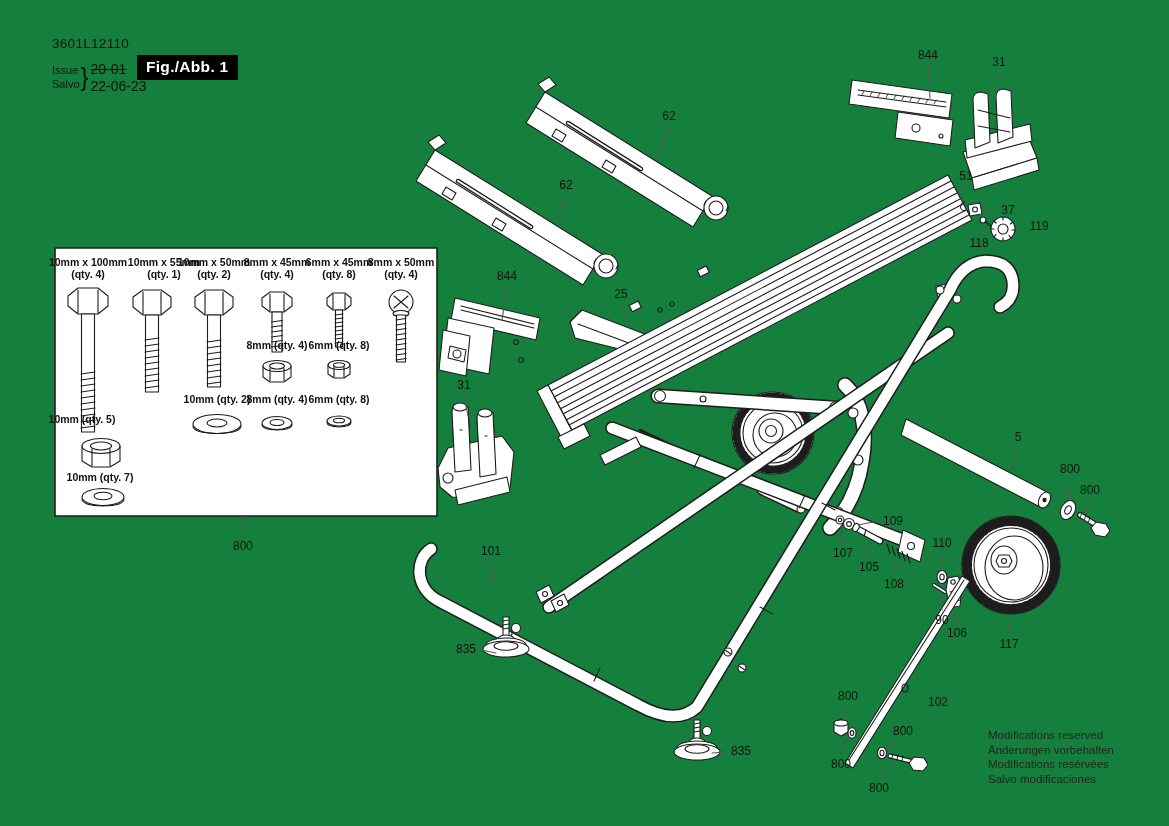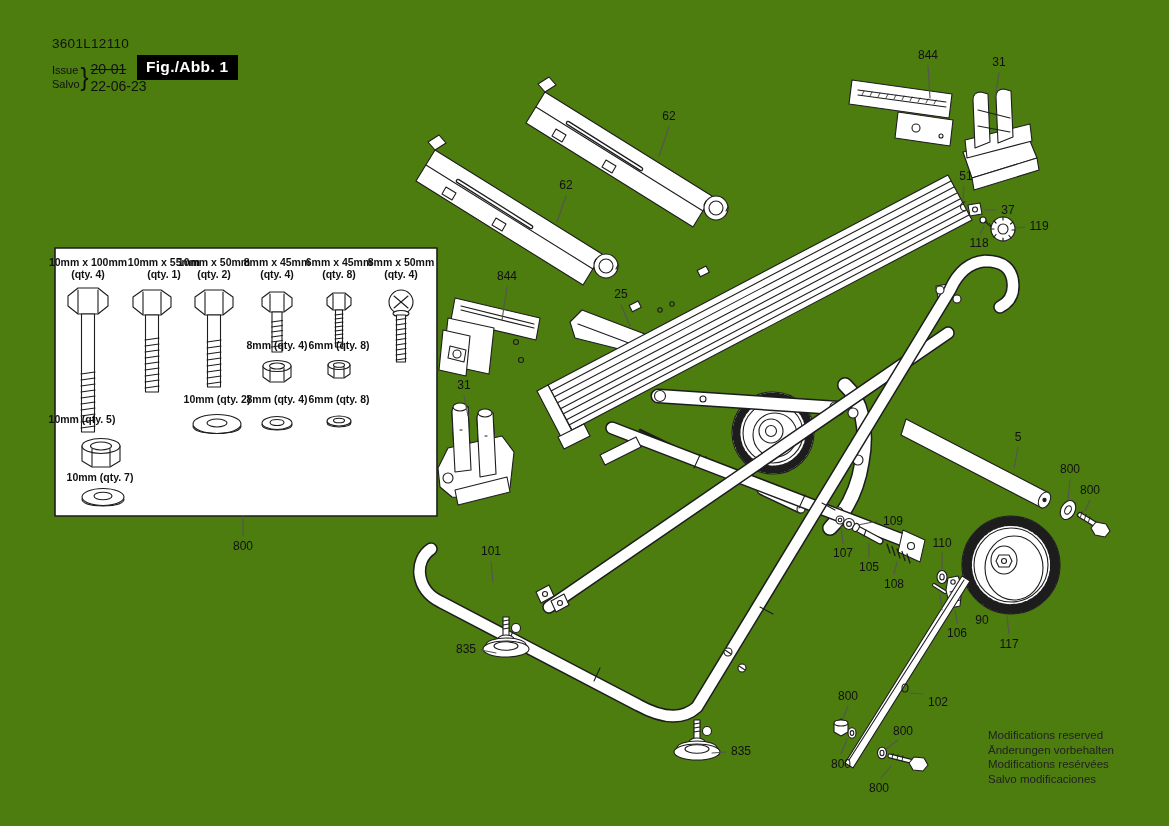--- a/index.html
+++ b/index.html
@@ -1,16 +1,16 @@
 <!DOCTYPE html>
 <html><head>
 <meta charset="utf-8">
 <style>
   html,body{margin:0;padding:0;background:#fff;}
-  #stage{position:relative;width:1169px;height:826px;background:#4d7c0f;overflow:hidden;
+  #stage{position:relative;width:1169px;height:826px;background:#15803d;overflow:hidden;
          font-family:"Liberation Sans",sans-serif;color:#111;}
   svg{position:absolute;left:0;top:0;}
   .hdr{position:absolute;left:52px;top:36px;line-height:1.25;}
   .hdr .pn{font-size:13.5px;letter-spacing:.3px;}
   .issue-block{display:flex;align-items:center;margin-top:8px;}
   .issue-col{font-size:11px;line-height:1.2;}
   .brace{font-size:24px;font-weight:400;margin:0 2px 0 1px;transform:scaleY(1.05);}
   .val-col{font-size:14px;line-height:1.2;}
   .strike{text-decoration:line-through;}
   .figbox{position:absolute;left:137px;top:55px;background:#000;color:#fff;
@@ -512,21 +512,21 @@
       <div class="callout" style="left: 621px; top: 294px;">25</div>
       <div class="callout" style="left: 464px; top: 385px;">31</div>
       <div class="callout" style="left: 1018px; top: 437px;">5</div>
       <div class="callout" style="left: 1070px; top: 469px;">800</div>
       <div class="callout" style="left: 1090px; top: 490px;">800</div>
       <div class="callout" style="left: 893px; top: 521px;">109</div>
       <div class="callout" style="left: 843px; top: 553px;">107</div>
       <div class="callout" style="left: 942px; top: 543px;">110</div>
       <div class="callout" style="left: 869px; top: 567px;">105</div>
       <div class="callout" style="left: 894px; top: 584px;">108</div>
-      <div class="callout" style="left: 982px; top: 620px;">90</div>
+      <div class="callout" style="left: 942px; top: 620px;">90</div>
       <div class="callout" style="left: 957px; top: 633px;">106</div>
       <div class="callout" style="left: 1009px; top: 644px;">117</div>
       <div class="callout" style="left: 491px; top: 551px;">101</div>
       <div class="callout" style="left: 466px; top: 649px;">835</div>
       <div class="callout" style="left: 741px; top: 751px;">835</div>
       <div class="callout" style="left: 848px; top: 696px;">800</div>
       <div class="callout" style="left: 938px; top: 694px; margin-top: 8px;">102</div>
       <div class="callout" style="left: 903px; top: 731px;">800</div>
       <div class="callout" style="left: 841px; top: 764px;">800</div>
       <div class="callout" style="left: 879px; top: 788px;">800</div>

